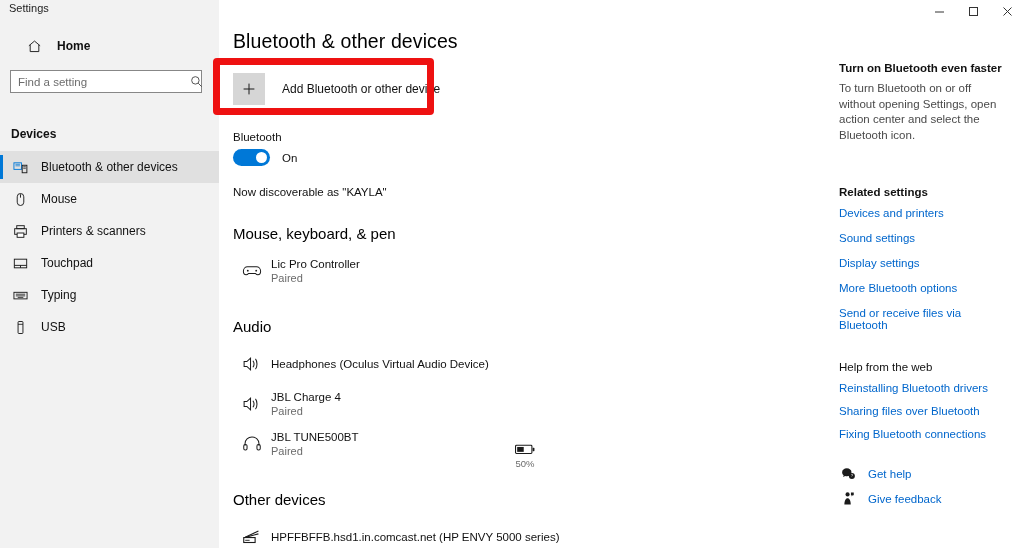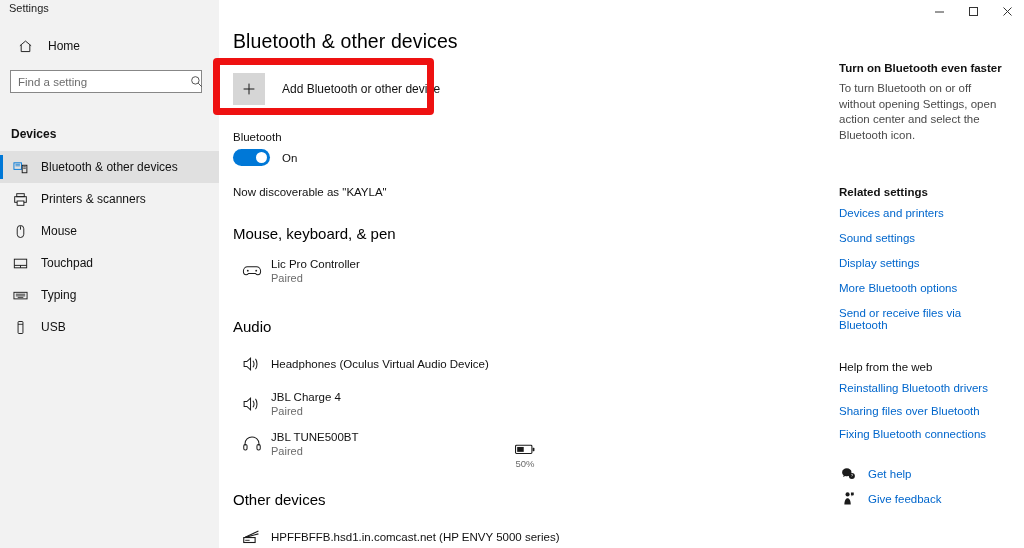--- a/index.html
+++ b/index.html
@@ -62,23 +62,24 @@
     background: #f2f2f2;
     flex: 0 0 219px;
     position: relative;
     padding-top: 32px;
   }
 
   .home-row {
     display: flex;
     align-items: center;
     height: 28px;
-    padding-left: 18px;
+    padding-left: 27px;
     margin-bottom: 10px;
     cursor: default;
+    font-weight: bold;
   }
   .home-icon {
     width: 18px;
     display: flex;
     align-items: center;
     justify-content: flex-start;
   }
   .home-label {
     font-size: 12px;
     margin-left: 12px;
@@ -423,36 +424,36 @@
             <line x1="10.9" y1="7.2" x2="13.7" y2="7.2" stroke="#1b1b1b" stroke-width="0.8"></line>
             <line x1="10.9" y1="8.8" x2="13.7" y2="8.8" stroke="#1b1b1b" stroke-width="0.8"></line>
           </svg>
         </span>
         <span class="nav-label">Bluetooth &amp; other devices</span>
       </div>
 
       <div class="nav-item">
         <span class="nav-icon">
           <svg width="15" height="15" viewBox="0 0 16 16">
+            <rect x="4.5" y="1.6" width="7" height="12.8" rx="3.5" fill="none" stroke="#1b1b1b" stroke-width="1"></rect>
+            <line x1="8" y1="2.4" x2="8" y2="6" stroke="#1b1b1b" stroke-width="1"></line>
+          </svg>
+        </span>
+        <span class="nav-label">Mouse</span>
+      </div>
+
+      <div class="nav-item">
+        <span class="nav-icon">
+          <svg width="15" height="15" viewBox="0 0 16 16">
             <rect x="4" y="1.8" width="8" height="3.2" fill="none" stroke="#1b1b1b" stroke-width="1"></rect>
             <rect x="1.8" y="5" width="12.4" height="6" fill="none" stroke="#1b1b1b" stroke-width="1"></rect>
             <rect x="4.4" y="9.6" width="7.2" height="4.6" fill="#fff" stroke="#1b1b1b" stroke-width="1"></rect>
           </svg>
         </span>
         <span class="nav-label">Printers &amp; scanners</span>
-      </div>
-
-      <div class="nav-item">
-        <span class="nav-icon">
-          <svg width="15" height="15" viewBox="0 0 16 16">
-            <rect x="4.5" y="1.6" width="7" height="12.8" rx="3.5" fill="none" stroke="#1b1b1b" stroke-width="1"></rect>
-            <line x1="8" y1="2.4" x2="8" y2="6" stroke="#1b1b1b" stroke-width="1"></line>
-          </svg>
-        </span>
-        <span class="nav-label">Mouse</span>
       </div>
 
       <div class="nav-item">
         <span class="nav-icon">
           <svg width="15" height="15" viewBox="0 0 16 16">
             <rect x="1.4" y="3.4" width="13.2" height="9.2" fill="none" stroke="#1b1b1b" stroke-width="1"></rect>
             <line x1="1.4" y1="10" x2="14.6" y2="10" stroke="#1b1b1b" stroke-width="1"></line>
             <line x1="8" y1="10" x2="8" y2="12.6" stroke="#1b1b1b" stroke-width="1"></line>
           </svg>
         </span>

